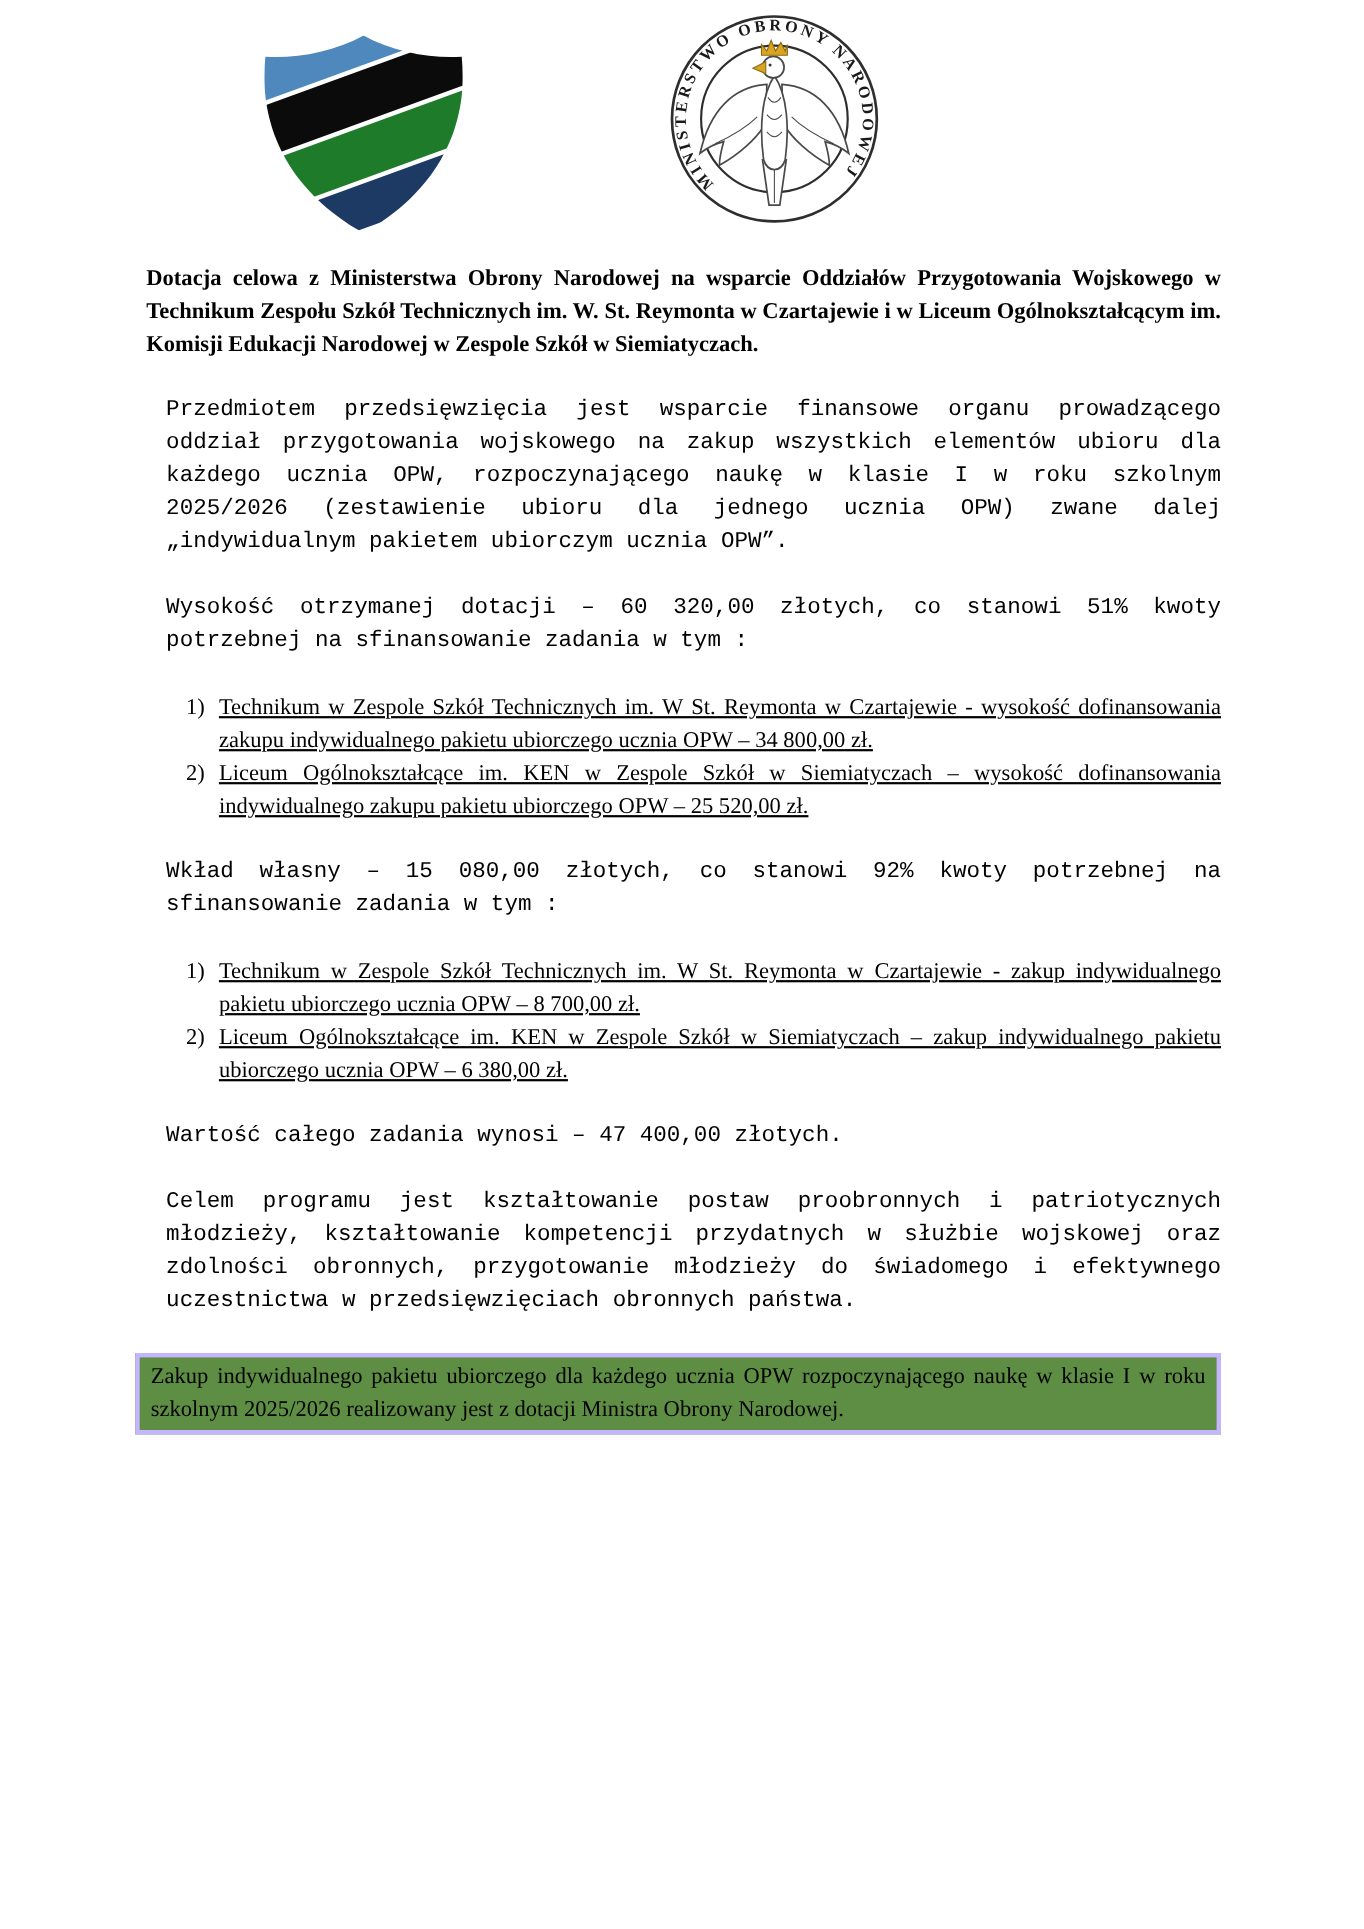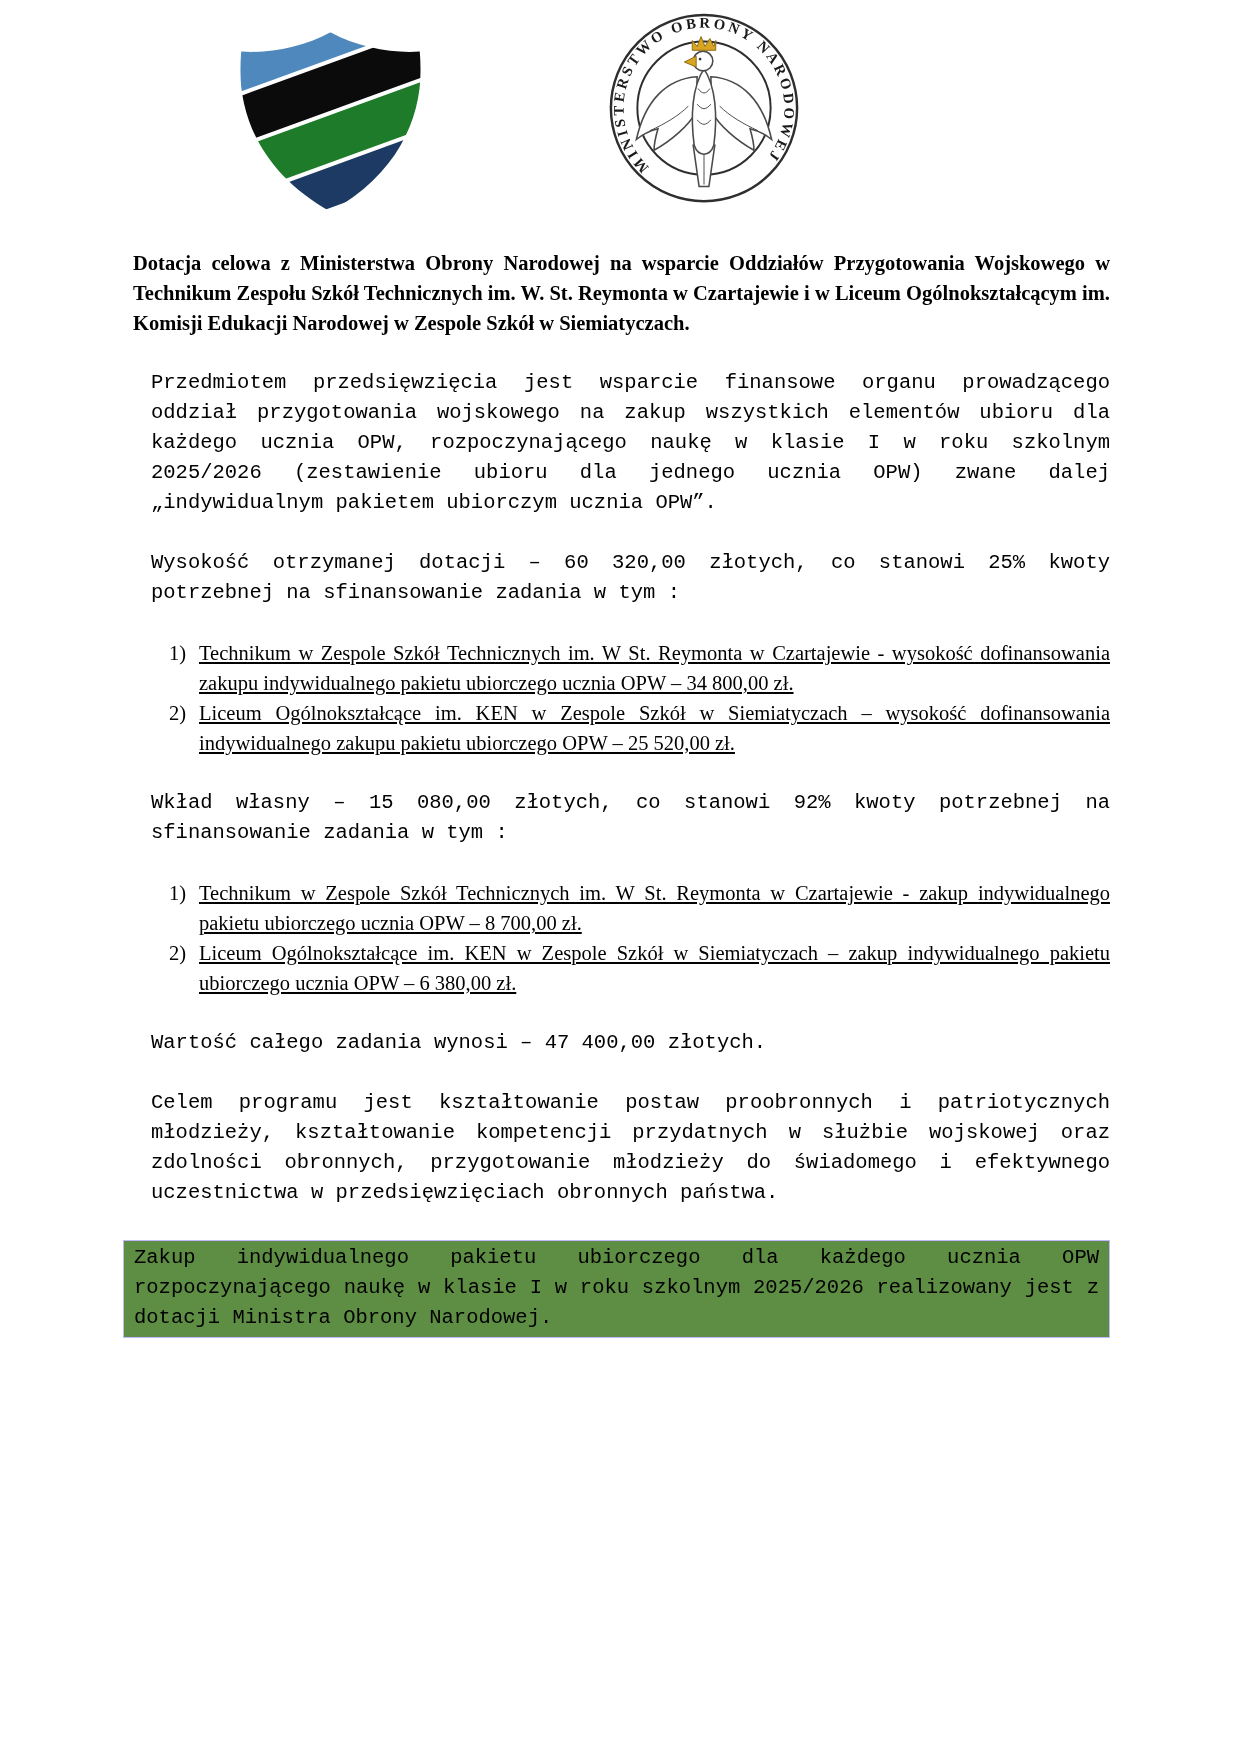--- a/index.html
+++ b/index.html
@@ -10,40 +10,39 @@
     font-family:"Liberation Serif", serif;
     color:#000000;
     overflow:hidden;
   }
   .header { position:absolute; top:0; left:0; width:1240px; height:240px; }
   .shield-logo { position:absolute; left:222px; top:28px; width:218px; height:188px; }
   .seal-logo  { position:absolute; left:606px; top:8px;  width:196px; height:212px; }
 
   .content {
     position:absolute;
-    top:232px; left:133px; width:977px;
+    top:222px; left:133px; width:977px;
     font-size:20.5px; line-height:30px;
     text-align:justify;
   }
   .title {
     font-weight:bold;
     margin:16px 0 0 0;
   }
   .para { margin:30px 0 0 18px;font-family:Liberation Mono, monospace; }
   .doc-list { margin:30px 0 0 0; }
   .doc-li { display:flex; }
   .li-marker { flex:0 0 30px; margin-left:36px; }
   .li-text { flex:1; text-align:justify;text-decoration:underline; }
   .note-box {
     margin:32px 0 0 -10px;
     padding:2px 10px 4px 10px;
-    border:1px solid #c4b5fd;
+    border:4px solid #c4b5fd;
     background:#5e8e44;
     text-align:justify;
-    font-family:Liberation Mono, monospace;
   }
 </style>
 </head>
 <body>
 
 <div class="page">
 
   <div class="header">
 
     <svg class="shield-logo" viewBox="0 0 215 185" aria-hidden="true">
@@ -96,21 +95,21 @@
     </svg>
 
   </div>
 
   <div class="content">
 
     <p class="title">Dotacja celowa z Ministerstwa Obrony Narodowej na wsparcie Oddziałów Przygotowania Wojskowego w Technikum Zespołu Szkół Technicznych im. W. St. Reymonta w Czartajewie i w Liceum Ogólnokształcącym im. Komisji Edukacji Narodowej w Zespole Szkół w Siemiatyczach.</p>
 
     <p class="para">Przedmiotem przedsięwzięcia jest wsparcie finansowe organu prowadzącego oddział przygotowania wojskowego na zakup wszystkich elementów ubioru dla każdego ucznia OPW, rozpoczynającego naukę w klasie I w roku szkolnym 2025/2026 (zestawienie ubioru dla jednego ucznia OPW) zwane dalej „indywidualnym pakietem ubiorczym ucznia OPW”.</p>
 
-    <p class="para">Wysokość otrzymanej dotacji – 60 320,00 złotych, co stanowi 25% kwoty potrzebnej na sfinansowanie zadania w tym :</p>
+    <p class="para">Wysokość otrzymanej dotacji – 60 320,00 złotych, co stanowi 51% kwoty potrzebnej na sfinansowanie zadania w tym :</p>
 
     <div class="doc-list">
       <div class="doc-li">
         <span class="li-marker">1)</span>
         <span class="li-text">Technikum w Zespole Szkół Technicznych im. W St. Reymonta w Czartajewie - wysokość dofinansowania zakupu indywidualnego pakietu ubiorczego ucznia OPW – 34 800,00 zł.</span>
       </div>
       <div class="doc-li">
         <span class="li-marker">2)</span>
         <span class="li-text">Liceum Ogólnokształcące im. KEN w Zespole Szkół w Siemiatyczach – wysokość dofinansowania indywidualnego zakupu pakietu ubiorczego OPW – 25 520,00 zł.</span>
       </div>

